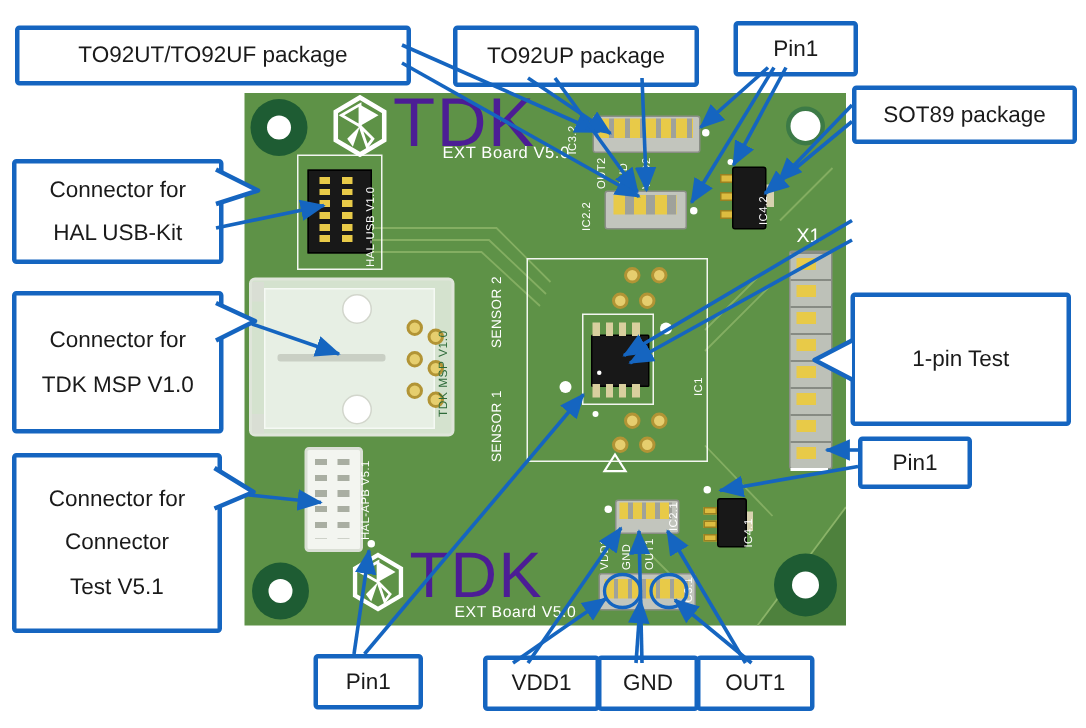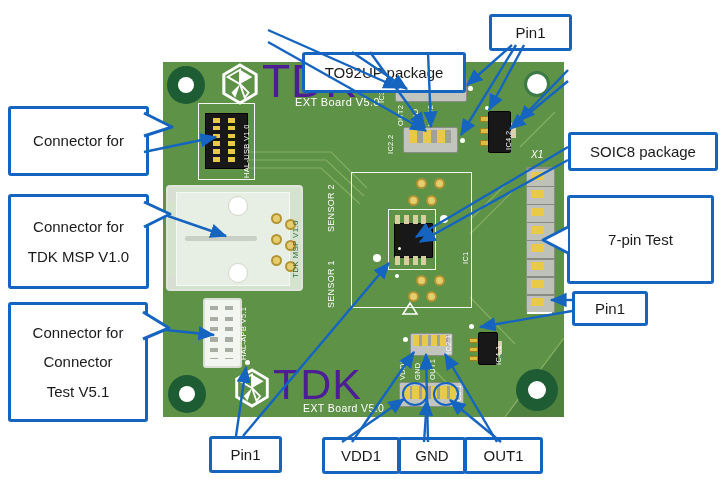--- a/index.html
+++ b/index.html
@@ -124,21 +124,21 @@
   <div class="dotw" style="left:460px;top:138px;width:5px;height:5px;"></div>
 
   <div class="goldlead" style="left:480px;top:116px;width:9px;height:6px;"></div>
   <div class="goldlead" style="left:480px;top:128px;width:9px;height:6px;"></div>
   <div class="goldlead" style="left:480px;top:140px;width:9px;height:6px;"></div>
   <div class="blackbody" style="left:488px;top:111px;width:21px;height:40px;border-radius:2px;"></div>
   <div class="comp" style="left:509px;top:123px;width:7px;height:15px;background:#D8D2B0;"></div>
   <div class="vtext" style="left:513px;top:142px;">IC4.2</div>
   <div class="dotw" style="left:485px;top:106px;width:4px;height:4px;"></div>
 
-  <div class="comp" style="left:531px;top:149px;color:#fff;font-size:10px;z-index:3;font-style:italic;">X1</div>
+  <div class="comp" style="left:531px;top:149px;color:#fff;font-size:13px;z-index:3;">X1</div>
   <div class="graybody" style="left:526px;top:167px;width:27px;height:144px;background:#BDC1B8 repeating-linear-gradient(180deg,rgba(80,85,78,0.5) 0 1.5px,transparent 1.5px 18px);"></div>
   <div class="pins-h" style="left:531px;top:172px;width:13px;height:134px;background:repeating-linear-gradient(180deg,#E8CA48 0 8px,transparent 8px 18px);"></div>
   <div class="comp" style="left:527px;top:312px;width:25px;height:2px;background:#fff;z-index:3;"></div>
 
   <div class="whitebox" style="left:351px;top:172px;width:119px;height:134px;"></div>
   <div class="vtext vtext-lg" style="left:336px;top:222px;">SENSOR 2</div>
   <div class="vtext vtext-lg" style="left:336px;top:298px;">SENSOR 1</div>
   <div class="vtext" style="left:470px;top:256px;">IC1</div>
   <div class="whitebox" style="left:388px;top:209px;width:46px;height:59px;border-width:1px;"></div>
   <div class="pad" style="left:416px;top:178px;"></div>
@@ -171,37 +171,41 @@
   <div class="vtext" style="left:463px;top:396px;">IC3.1</div>
 
   <div class="goldlead" style="left:469px;top:338px;width:9px;height:5px;"></div>
   <div class="goldlead" style="left:469px;top:347px;width:9px;height:5px;"></div>
   <div class="goldlead" style="left:469px;top:356px;width:9px;height:5px;"></div>
   <div class="blackbody" style="left:478px;top:332px;width:18px;height:31px;border-radius:2px;"></div>
   <div class="comp" style="left:496px;top:341px;width:6px;height:13px;background:#D8D2B0;"></div>
   <div class="vtext" style="left:503px;top:357px;">IC4.1</div>
   <div class="dotw" style="left:469px;top:324px;width:5px;height:5px;"></div>
 
-  <div class="box" style="left:302px;top:17px;width:158px;height:35px;margin-top:35px;">
+  <div class="box" style="left:10px;top:17px;width:258px;height:34px;">
+    <span>TO92UT/TO92UF package</span>
+  </div>
+  <div class="box" style="left:302px;top:17px;width:158px;height:35px;">
     <span>TO92UP package</span>
   </div>
   <div class="box" style="left:489px;top:14px;width:77px;height:31px;">
     <span>Pin1</span>
   </div>
-  <div class="box" style="left:568px;top:132px;width:144px;height:33px;">
-    <span>SOIC8 package</span>
+  <div class="box" style="left:568px;top:57px;width:144px;height:33px;">
+    <span>SOT89 package</span>
   </div>
   <div class="box ml" style="left:567px;top:195px;width:141px;height:83px;">
-    <span>7-pin Test</span>
+    <span>1-pin Test</span>
   </div>
   <div class="box" style="left:572px;top:291px;width:70px;height:29px;">
     <span>Pin1</span>
   </div>
   <div class="box ml" style="left:8px;top:106px;width:135px;height:64px;">
     <span>Connector for</span>
+    <span>HAL USB-Kit</span>
   </div>
   <div class="box ml" style="left:8px;top:194px;width:135px;height:89px;">
     <span>Connector for</span>
     <span>TDK MSP V1.0</span>
   </div>
   <div class="box ml" style="left:8px;top:302px;width:134px;height:114px;">
     <span>Connector for</span>
     <span>Connector</span>
     <span>Test V5.1</span>
   </div>

